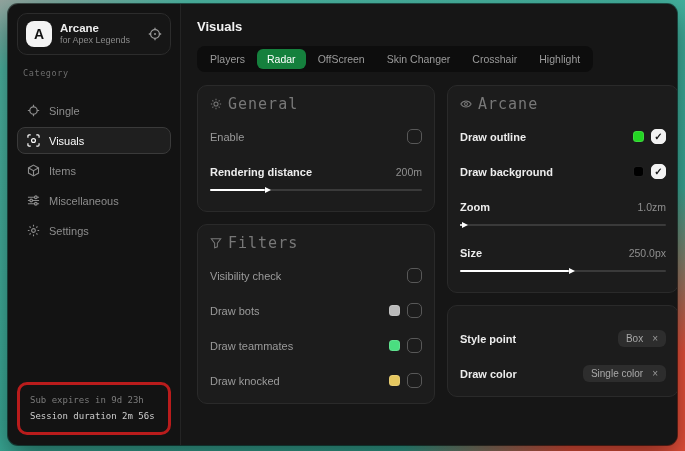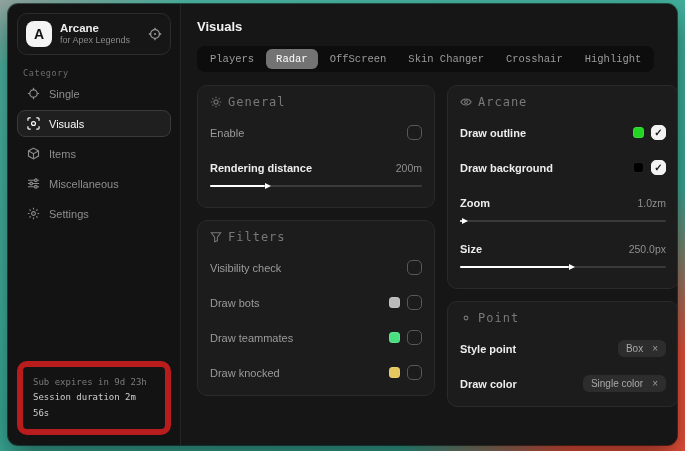--- a/index.html
+++ b/index.html
@@ -24,50 +24,50 @@
   }
   .logo {
     width:26px; height:26px; border-radius:8px; background:#f4f4f4; color:#111;
     font-weight:bold; font-size:14px; display:flex; align-items:center; justify-content:center;
   }
   .app-name { font-size:11.5px; font-weight:bold; color:#ededed; line-height:1.25; }
   .app-sub { font-size:9px; color:#8a8a8a; line-height:1.3; }
   .side-header .spacer { margin-left:auto; }
   .icon { display:inline-flex; align-items:center; justify-content:center; color:inherit; }
   .category {
-    margin:13px 6px 2px; font-family:"DejaVu Sans Mono", monospace;
+    margin:13px 6px 19px; font-family:"DejaVu Sans Mono", monospace;
     font-size:8.5px; letter-spacing:.6px; color:#6d6d6d;
   }
   .nav-item {
     display:flex; align-items:center; gap:9px; padding:6px 9px; margin-bottom:3px;
     border:1px solid transparent; border-radius:8px; color:#8d8d8d; font-size:11px; cursor:pointer;
   }
   .nav-item.selected { background:#1f1f1f; border-color:#3a3a3a; color:#fbfbfb; }
   .side-footer {
-    margin-top:auto; border:6px solid #b91c1c; border-radius:10px; padding:8px 10px;
+    margin-top:auto; border:3px solid #b91c1c; border-radius:10px; padding:8px 10px;
     font-family:"DejaVu Sans Mono", monospace; font-size:9px; line-height:1.7;
   }
   .side-footer .l1 { color:#7b7b7b; }
   .side-footer .l2 { color:#cfcfcf; }
   
   .main { flex:1; background:#161616; border-left:1px solid #242424; padding:13px 16px; display:flex; flex-direction:column; }
   .page-title { font-size:13px; font-weight:bold; color:#f2f2f2; margin:2px 0 12px; }
   .tabbar {
     display:inline-flex; align-self:flex-start; background:#0d0d0d; border-radius:8px;
     padding:3px; gap:2px; margin-bottom:13px;
   }
-  .tab { padding:4px 10px; border-radius:6px; font-size:10.5px; color:#9b9b9b; cursor:pointer; white-space:nowrap;font-family:Liberation Mono, monospace; }
-  .tab.selected { background:#737373; color:#ffffff;text-align:center; }
+  .tab { padding:4px 10px; border-radius:6px; font-size:10.5px; color:#9b9b9b; cursor:pointer; white-space:nowrap; }
+  .tab.selected { background:#15803d; color:#ffffff;text-align:center; }
   .content { display:flex; gap:12px; align-items:flex-start; }
   .col-left { width:238px; display:flex; flex-direction:column; gap:12px; }
   .col-right { width:232px; display:flex; flex-direction:column; gap:12px; }
   .card { background:#1c1c1c; border:1px solid #2a2a2a; border-radius:10px; padding:9px 12px 11px; }
   .card-head {
     display:flex; align-items:center; gap:6px; color:#787878; margin-bottom:8px;
-    font-family:"DejaVu Sans Mono", monospace; font-size:12px; letter-spacing:1px;
+    font-family:"DejaVu Sans Mono", monospace; font-size:15px; letter-spacing:1px;
   }
   .row { display:flex; align-items:center; min-height:23px;margin-top:12px; }
   .row .lbl { font-size:11px; color:#9b9b9b; }
   .row .lbl.strong { color:#ededed; font-weight:bold; }
   .row .right { margin-left:auto; display:flex; align-items:center; gap:7px; }
   .value { font-size:10.5px; color:#8f8f8f; }
   .checkbox {
     width:15px; height:15px; border:1.5px solid #585858; border-radius:5px;
     display:flex; align-items:center; justify-content:center; cursor:pointer;
     font-size:10px; color:transparent; background:transparent;
@@ -294,28 +294,20 @@
                 <span class="value">250.0px</span>
               </span>
           </div>
           <div class="slider">
             <span class="track"></span>
             <span class="fill" style="width: 53%;"></span>
           </div>
         </div>
 
         <div class="card">
-          <div class="card-head">
-            <span class="icon">
-              <svg width="12" height="12" viewBox="0 0 14 14" fill="none" stroke="currentColor" stroke-width="1.2">
-                <circle cx="7" cy="7" r="2.2"></circle>
-              </svg>
-            </span>
-            <span>Point</span>
-          </div>
           <div class="row">
             <span class="lbl strong">Style point</span>
             <span class="right">
               <span class="chip">
                 <span>Box</span>
                 <span class="x">×</span>
               </span>
             </span>
           </div>
           <div class="row">

